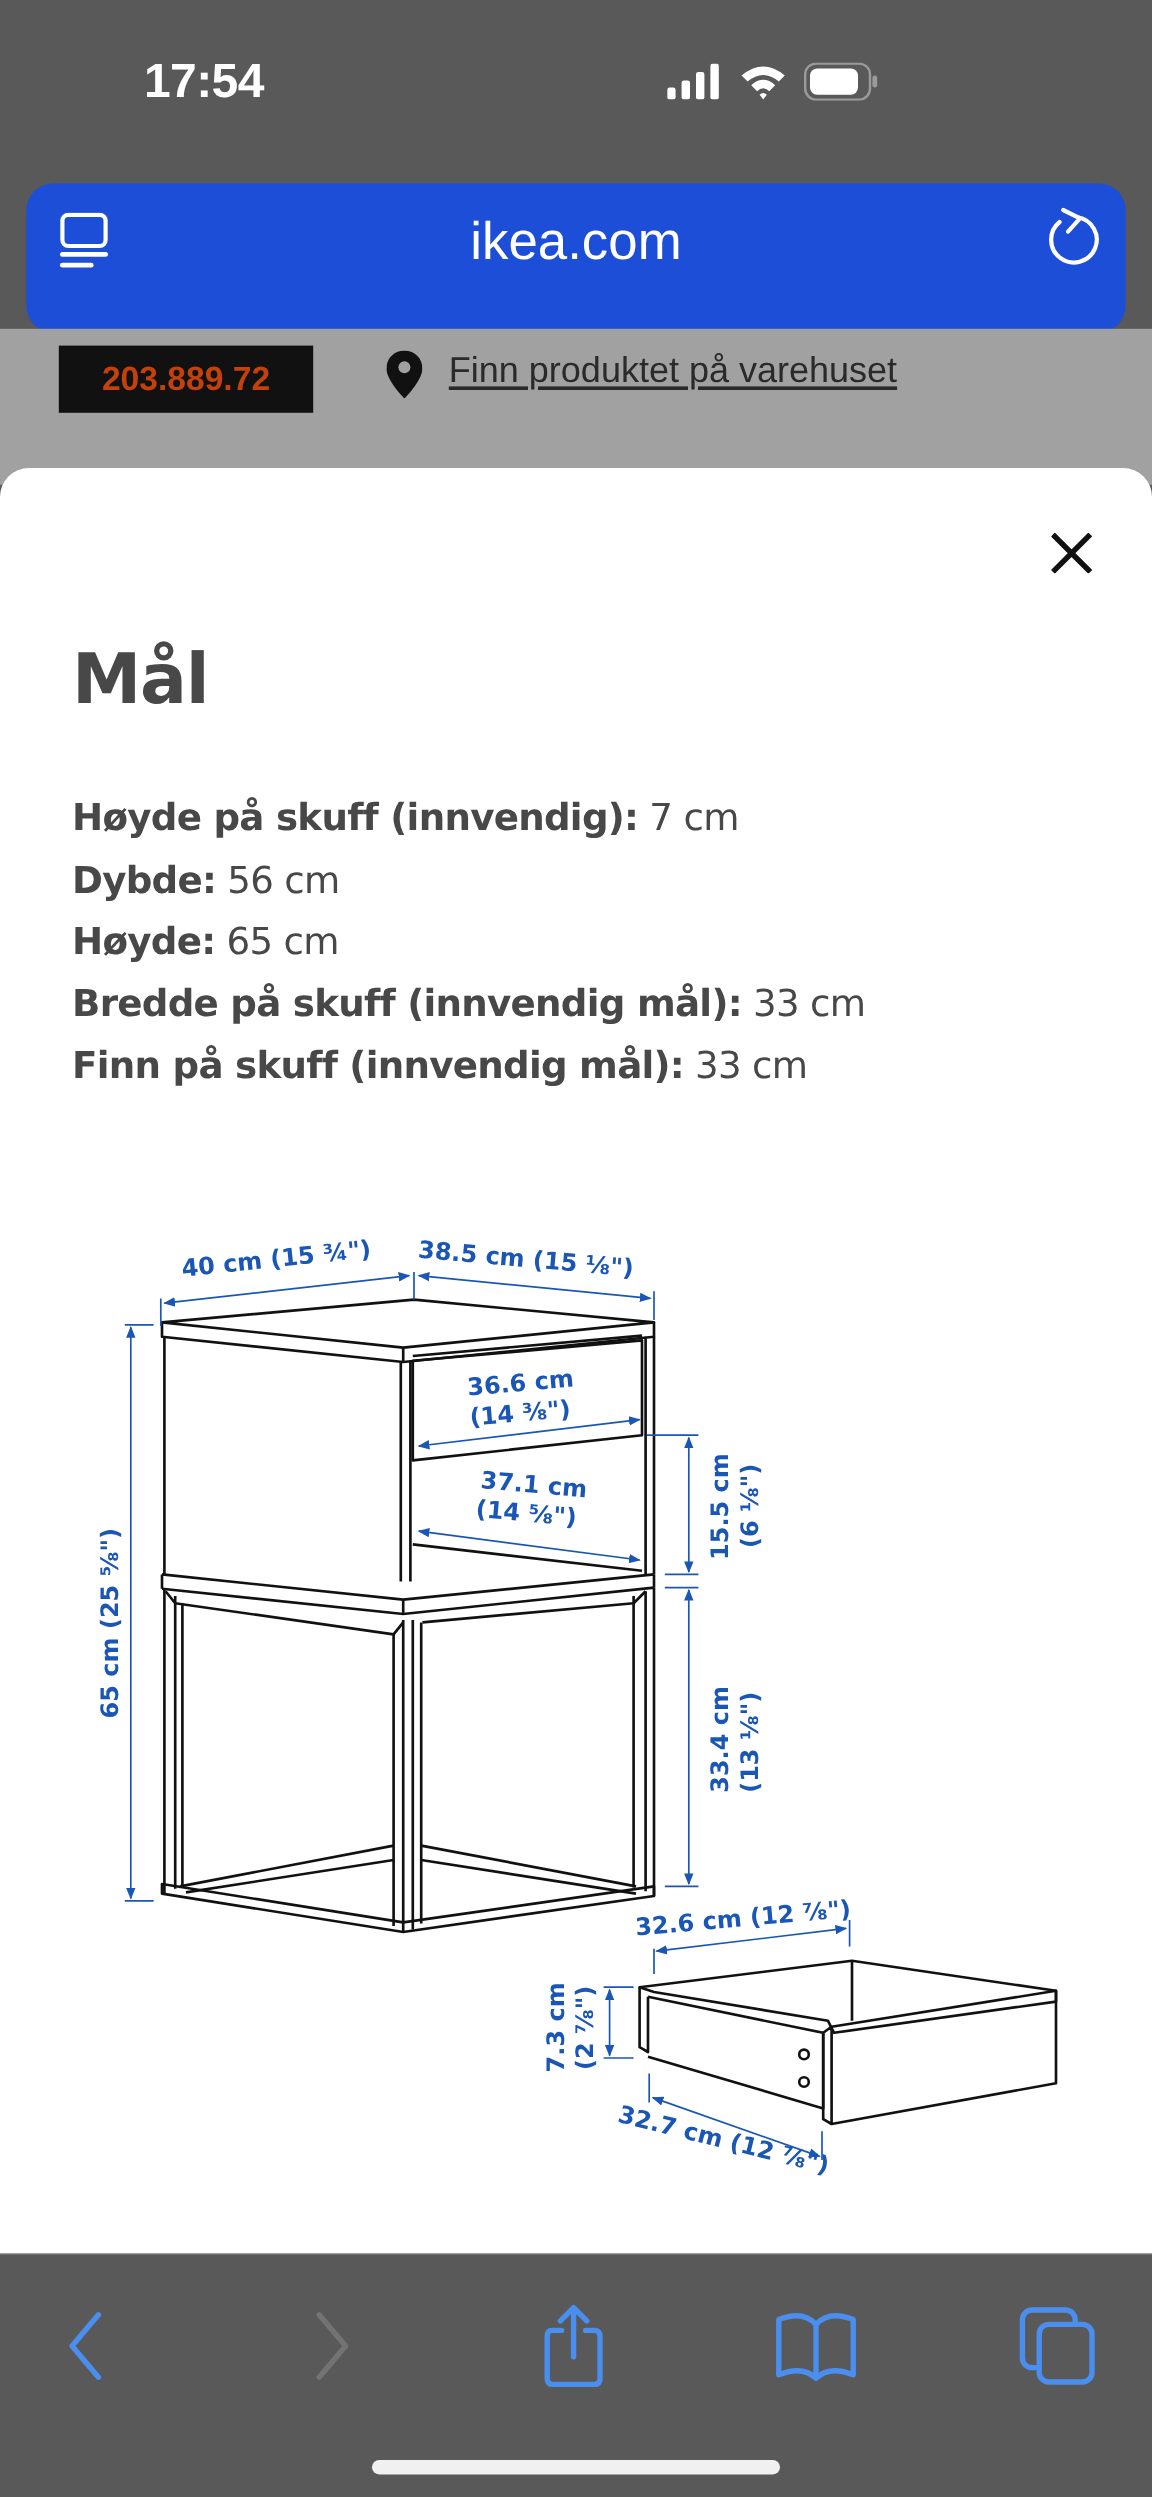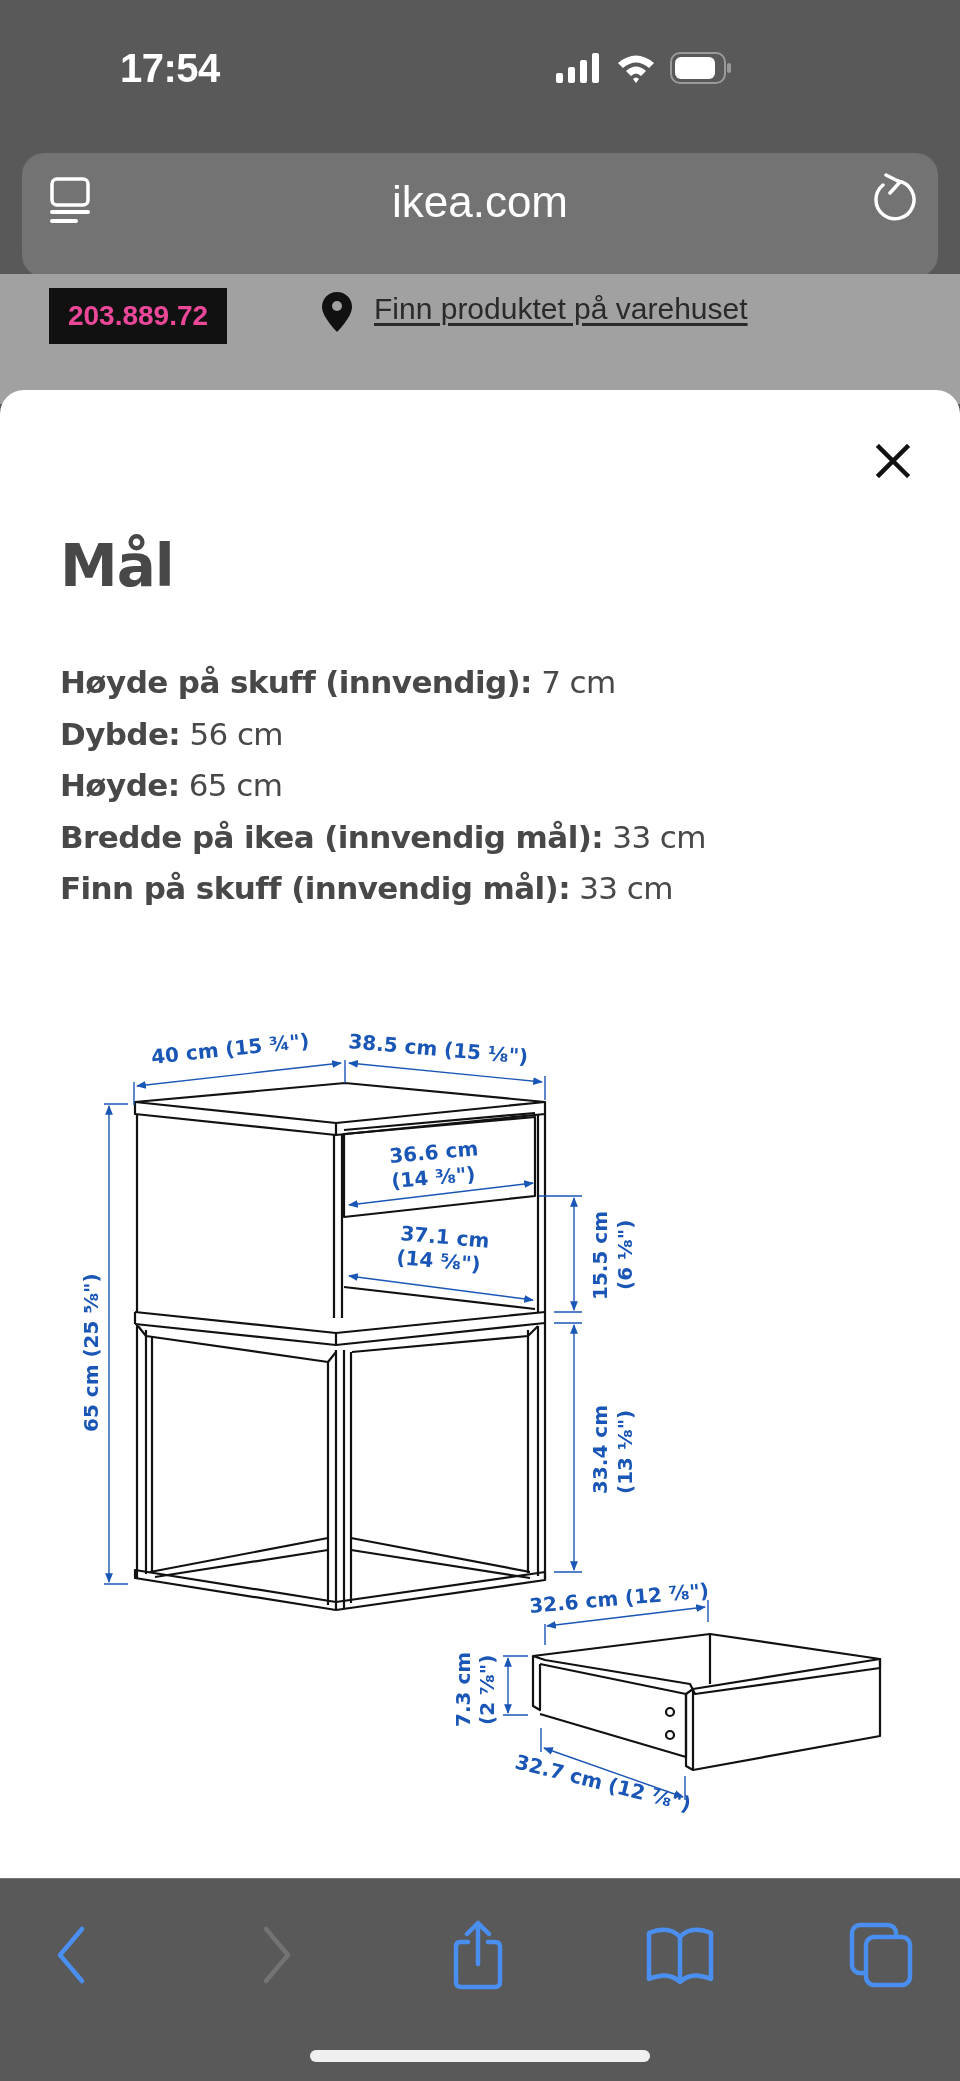--- a/index.html
+++ b/index.html
@@ -5,28 +5,28 @@
   * { box-sizing: border-box; margin: 0; padding: 0; }
   html, body { width: 960px; height: 2081px; overflow: hidden; background: #595959; }
   body { font-family: "DejaVu Sans", "Liberation Sans", sans-serif; position: relative; }
 
   
   .status-bar { position: absolute; left: 0; top: 0; width: 812px; height: 140px; background: #595959; }
   .status-time { position: absolute; left: 120px; top: 46px; font-family: "Liberation Sans", sans-serif; font-size: 40px; font-weight: bold; color: #fff; letter-spacing: -0.5px; }
   .status-icons { position: absolute; right: 80px; top: 52px; display: flex; align-items: center; gap: 14px; }
 
   
-  .url-bar { position: absolute; left: 22px; top: 153px; width: 916px; height: 124px; background: #737373; border-radius: 22px; }
+  .url-bar { position: absolute; left: 22px; top: 153px; width: 916px; height: 124px; background: #1d4ed8; border-radius: 22px; }
   .url-text { position: absolute; left: 0; right: 0; top: 24px; text-align: center; font-family: "Liberation Sans", sans-serif; font-size: 44px; color: #fff; }
   .tabs-icon { position: absolute; left: 26px; top: 24px; }
   .reload-icon { position: absolute; right: 22px; top: 20px; }
 
   
   .page-strip { position: absolute; left: 0; top: 274px; width: 960px; height: 130px; background: #a1a1a1; }
-  .article-badge { position: absolute; left: 49px; top: 14px; width: 178px; height: 56px; background: #111; color: #ec4899; font-family: "Liberation Sans", sans-serif; font-weight: bold; font-size: 28px; display: flex; align-items: center; justify-content: center; }
+  .article-badge { position: absolute; left: 49px; top: 14px; width: 212px; height: 56px; background: #111; color: #c2410c; font-family: "Liberation Sans", sans-serif; font-weight: bold; font-size: 28px; display: flex; align-items: center; justify-content: center; }
   .store-link { position: absolute; left: 322px; top: 18px; display: flex; align-items: flex-start; gap: 22px; }
   .store-link-text { font-family: "Liberation Sans", sans-serif; font-size: 30px; color: #2a2a2a; text-decoration: underline; text-underline-offset: 4px; }
 
   
   .sheet { position: absolute; left: 0; top: 390px; width: 960px; height: 1490px; background: #fff; border-radius: 24px 24px 0 0; }
   .close-btn { position: absolute; left: 868px; top: 436px; width: 50px; height: 50px; display: flex; align-items: center; justify-content: center; cursor: pointer; }
   .sheet-title { position: absolute; left: 60px; top: 532px; font-size: 58px; font-weight: bold; color: #484848; font-family: "DejaVu Sans", sans-serif; letter-spacing: -1px; }
   .specs { position: absolute; left: 60px; top: 645px; margin-top: 19px; }
   .spec-row { height: 51.5px; font-size: 31px; color: #484848; font-family: "DejaVu Sans", sans-serif; white-space: nowrap; letter-spacing: -0.6px; }
   .spec-row b { font-weight: bold; }
@@ -95,21 +95,21 @@
     <path d="M3 3 L31 31 M31 3 L3 31" stroke="#111" stroke-width="4.5" stroke-linecap="square"></path>
   </svg>
 </div>
 
 <h1 class="sheet-title">Mål</h1>
 
 <div class="specs">
   <div class="spec-row"><b>Høyde på skuff (innvendig):</b> <span>7 cm</span></div>
   <div class="spec-row"><b>Dybde:</b> <span>56 cm</span></div>
   <div class="spec-row"><b>Høyde:</b> <span>65 cm</span></div>
-  <div class="spec-row"><b>Bredde på ikea (innvendig mål):</b> <span>33 cm</span></div>
+  <div class="spec-row"><b>Bredde på skuff (innvendig mål):</b> <span>33 cm</span></div>
   <div class="spec-row"><b>Finn på skuff (innvendig mål):</b> <span>33 cm</span></div>
 </div>
 
 <svg class="diagram" viewBox="60 1010 840 840" width="840" height="840">
   <defs>
     <marker id="arr" viewBox="0 0 10 10" refX="9" refY="5" markerWidth="7" markerHeight="7" orient="auto-start-reverse">
       <path d="M0 1 L10 5 L0 9 Z" fill="#1a56b5"></path>
     </marker>
   </defs>
 

